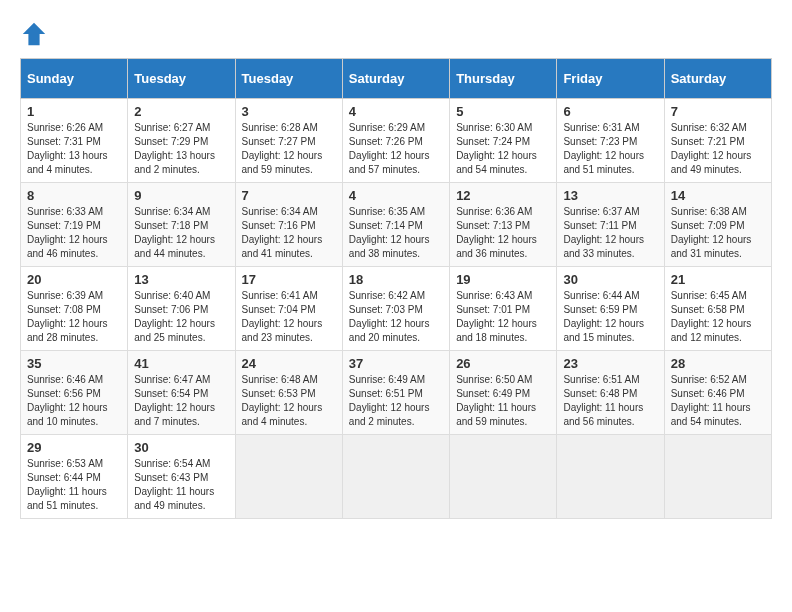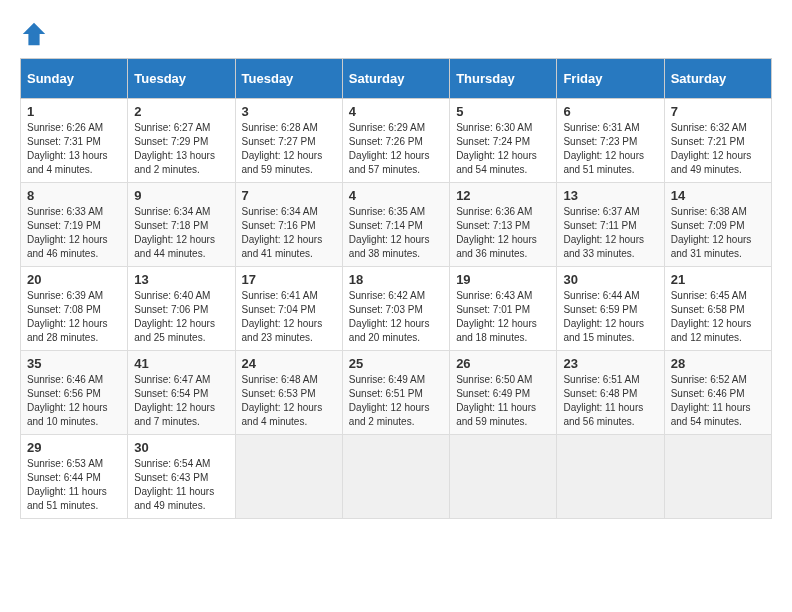--- a/index.html
+++ b/index.html
@@ -219,21 +219,21 @@
         </td>
         <td>
           <span class="day-num">41</span>
 <div class="day-info">Sunrise: 6:47 AM<br>Sunset: 6:54 PM<br>Daylight: 12 hours and 7 minutes.</div>
         </td>
         <td>
           <span class="day-num">24</span>
 <div class="day-info">Sunrise: 6:48 AM<br>Sunset: 6:53 PM<br>Daylight: 12 hours and 4 minutes.</div>
         </td>
         <td>
-          <span class="day-num">25</span>
+          <span class="day-num">37</span>
 <div class="day-info">Sunrise: 6:49 AM<br>Sunset: 6:51 PM<br>Daylight: 12 hours and 2 minutes.</div>
         </td>
         <td>
           <span class="day-num">26</span>
 <div class="day-info">Sunrise: 6:50 AM<br>Sunset: 6:49 PM<br>Daylight: 11 hours and 59 minutes.</div>
         </td>
         <td>
           <span class="day-num">23</span>
 <div class="day-info">Sunrise: 6:51 AM<br>Sunset: 6:48 PM<br>Daylight: 11 hours and 56 minutes.</div>
         </td>

